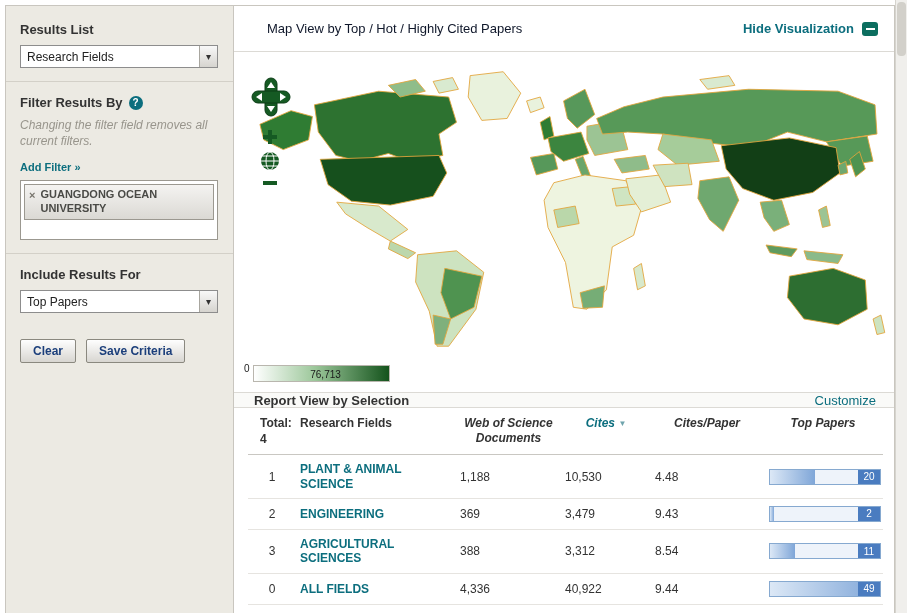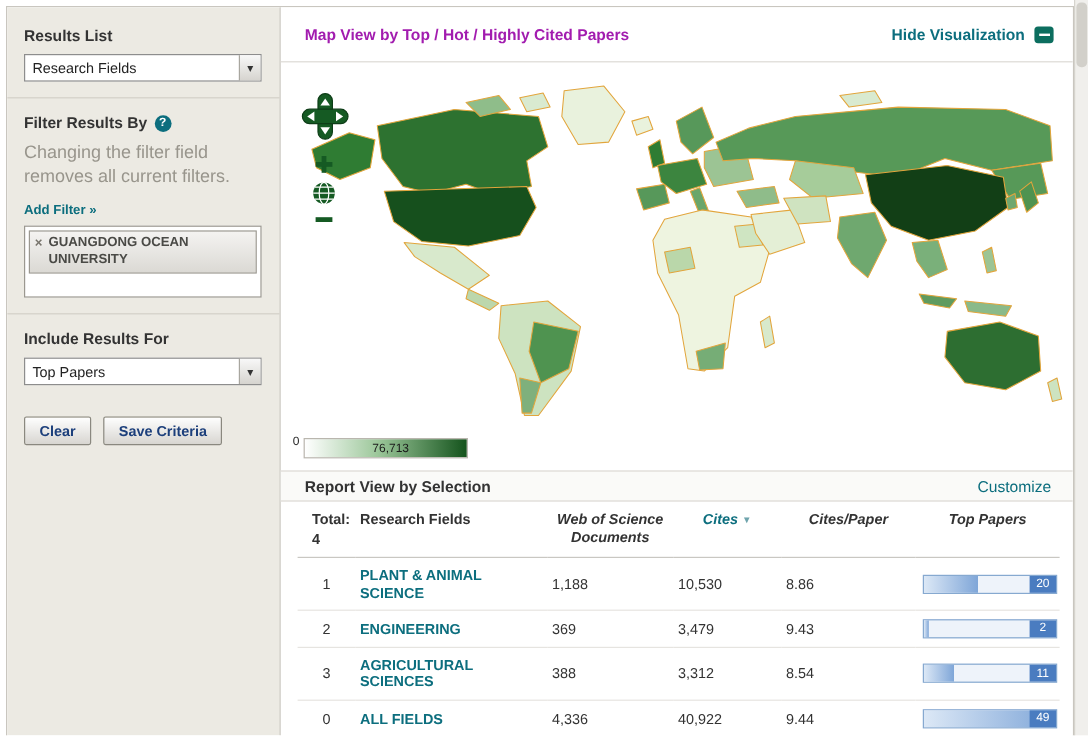--- a/index.html
+++ b/index.html
@@ -29,21 +29,21 @@
     display:flex; align-items:center; justify-content:space-between;
     font-size:12px; padding-left:6px; cursor:pointer; width:198px;
   }
   .select-value { color:#222; }
   .select-btn {
     width:18px; height:100%; display:flex; align-items:center; justify-content:center;
     background:linear-gradient(#f8f8f8,#d6d4cf); border-left:1px solid #a8a69f;
     font-size:10px; color:#333;
   }
   .sb-divider { border:0; border-top:1px solid #d3d0c8; margin:13px -14px; }
-  .sb-note { font-size:15px; color:#98958c; line-height:1.3; margin:4px 0 8px; }
+  .sb-note { font-size:12px; font-style:italic; color:#98958c; line-height:1.3; margin:4px 0 8px; }
   .sb-link { font-size:11px; font-weight:bold; color:#0c6e7e; text-decoration:none; display:inline-block; margin-bottom:7px; cursor:pointer;}
   .filter-box {
     background:#fff; border:1px solid #9b9890; height:60px; padding:3px; width:198px;
   }
   .filter-tag {
     display:flex; gap:5px; align-items:flex-start; cursor:pointer;
     background:linear-gradient(#f4f3f1,#dbd9d4); border:1px solid #9b9890;
     padding:3px 6px 3px 4px; font-size:11px; font-weight:bold; color:#4a4a46; line-height:1.25;
   }
   .tag-x { color:#77746c; font-size:11px; font-weight:bold; margin-top:1px; }
@@ -52,21 +52,21 @@
     font-size:12px; font-weight:bold; color:#1c3f7b; cursor:pointer;
     background:linear-gradient(#fefefe,#d8d6d1); border:1px solid #8a887f;
     border-radius:2px; padding:4px 12px;
   }
   
   .main { flex:1; display:flex; flex-direction:column; background:#fff; min-width:0; }
   .map-header {
     height:46px; display:flex; align-items:center; justify-content:space-between;
     padding:0 16px 0 20px; border-bottom:1px solid #dcdad5; flex-shrink:0;
   }
-  .map-title { font-size:13px; font-weight:bold; color:#a21caf; }
+  .map-title { font-size:13px; font-weight:normal; color:#0f172a;margin-left:13px; }
   .hide-wrap { display:flex; align-items:center; gap:8px; }
   .teal-link { color:#0c6e7e; font-size:13px; font-weight:bold; text-decoration:none; cursor:pointer;text-align:center; }
   .collapse-icon {
     width:16px; height:14px; background:#0c6e5f; border-radius:3px;
     display:flex; align-items:center; justify-content:center; cursor:pointer;
   }
   .collapse-icon i { display:block; width:9px; height:2px; background:#fff; }
   .map-area { height:340px; position:relative; flex-shrink:0; }
   .map-canvas { position:absolute; left:8px; right:4px; top:10px; }
   .pan-control { position:absolute; left:16px; top:24px; cursor:pointer; }
@@ -76,21 +76,21 @@
   .legend-bar {
     width:137px; height:17px; position:relative;
     background:linear-gradient(to right,#ffffff,#9cc79a 45%,#14531c);
     border:1px solid #b9b6ae;
   }
   .legend-max {
     position:absolute; left:42%; top:50%; transform:translateY(-50%);
     font-size:10px; color:#1a1a1a;
   }
   .report-bar {
-    height:26px; background:#fafaf8; border-top:1px solid #dcdad5; border-bottom:1px solid #dcdad5;
+    height:16px; background:#fafaf8; border-top:1px solid #dcdad5; border-bottom:1px solid #dcdad5;
     display:flex; align-items:center; justify-content:space-between; padding:0 18px 0 20px; flex-shrink:0;
   }
   .report-title { font-size:13px; font-weight:bold; color:#333; }
   .customize-link { color:#0c6e7e; font-size:13px; text-decoration:none; cursor:pointer; }
   
   .table-wrap { flex:1; padding:0 14px; overflow:hidden; }
   table { width:100%; border-collapse:collapse; font-size:12px; table-layout:fixed; }
   col.c-rank { width:48px; } col.c-field { width:160px; } col.c-docs { width:105px; }
   col.c-cites { width:90px; } col.c-cpp { width:112px; } col.c-top { width:120px; }
   thead th { font-weight:bold; color:#333; padding:8px 4px 7px; border-bottom:1px solid #c9c7c2; vertical-align:top; line-height:1.25; }
@@ -295,21 +295,21 @@
               <th class="center">Cites/Paper</th>
               <th class="center">Top Papers</th>
             </tr>
           </thead>
           <tbody>
             <tr>
               <td class="rank">1</td>
               <td class="field"><a>PLANT &amp; ANIMAL SCIENCE</a></td>
               <td class="num">1,188</td>
               <td class="num">10,530</td>
-              <td class="num">8.86</td>
+              <td class="num">4.48</td>
               <td>
                   <div class="bar">
                     <div class="bar-fill" style="width: 40.8163%;"></div>
                     <span class="bar-cap">20</span>
                   </div>
                 </td>
             </tr>
             <tr>
               <td class="rank">2</td>
               <td class="field"><a>ENGINEERING</a></td>

